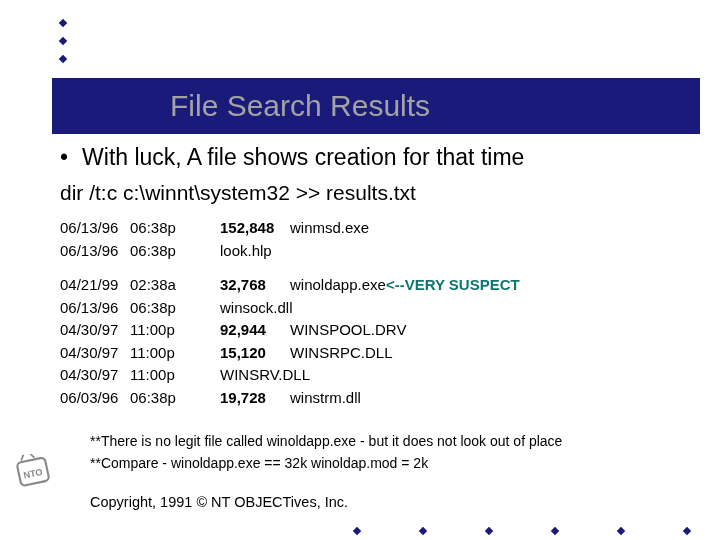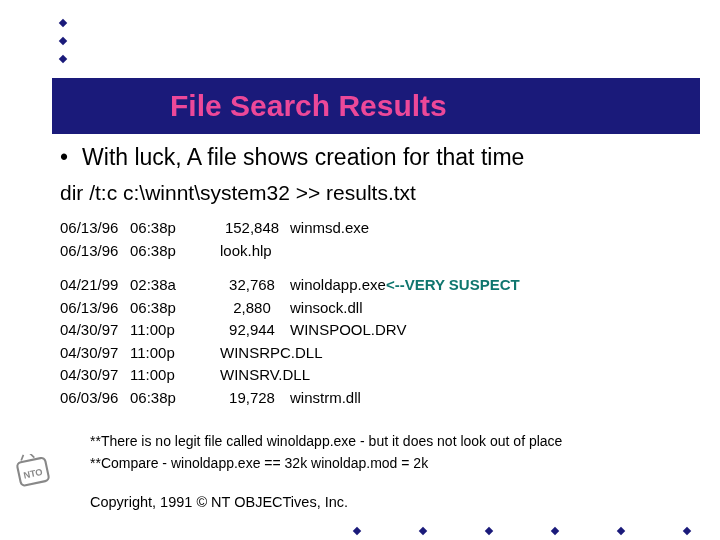--- a/index.html
+++ b/index.html
@@ -27,23 +27,23 @@
     left: 52px;
     top: 78px;
     right: 20px;
     height: 56px;
     background: #1a1a7a;
     display: flex;
     align-items: center;
     padding-left: 118px;
   }
   .titlebar h1 {
-    color: #ec4899;
+    color: #a3a3a3;
     font-size: 30px;
-    font-weight: bold;
+    font-weight: normal;
   }
   .content {
     position: absolute;
     left: 60px;
     top: 144px;
     right: 30px;
     color: #000;
   }
   .bullet {
     font-size: 23px;
@@ -55,21 +55,21 @@
     font-size: 21px;
     margin-bottom: 12px;
   }
   .listing {
     font-size: 15px;
     line-height: 1.5;
   }
   .row { display: flex; }
   .c-date { width: 70px; }
   .c-time { width: 90px; }
-  .c-size { width: 70px; text-align: center; padding-right: 6px; }
+  .c-size { width: 70px; text-align: left; padding-right: 6px; font-weight: bold; }
   .c-name { }
   .suspect { color: #0f766e; font-weight: bold; }
   .gap { height: 12px; }
   .notes {
     margin-top: 22px;
     margin-left: 30px;
     font-size: 14px;
     line-height: 1.55;
   }
   .copyright {
@@ -137,32 +137,32 @@
         <div class="row">
           <span class="c-date">04/21/99</span>
           <span class="c-time">02:38a</span>
           <span class="c-size">32,768</span>
           <span class="c-name"> winoldapp.exe</span>
           <span class="suspect"> &lt;--VERY SUSPECT</span>
         </div>
         <div class="row">
           <span class="c-date">06/13/96</span>
           <span class="c-time">06:38p</span>
-          <span class="c-size">2,880</span>
           <span class="c-name"> winsock.dll</span>
         </div>
         <div class="row">
           <span class="c-date">04/30/97</span>
           <span class="c-time">11:00p</span>
           <span class="c-size">92,944</span>
           <span class="c-name"> WINSPOOL.DRV</span>
         </div>
         <div class="row">
           <span class="c-date">04/30/97</span>
           <span class="c-time">11:00p</span>
+          <span class="c-size">15,120</span>
           <span class="c-name"> WINSRPC.DLL</span>
         </div>
         <div class="row">
           <span class="c-date">04/30/97</span>
           <span class="c-time">11:00p</span>
           <span class="c-name"> WINSRV.DLL</span>
         </div>
         <div class="row">
           <span class="c-date">06/03/96</span>
           <span class="c-time">06:38p</span>

